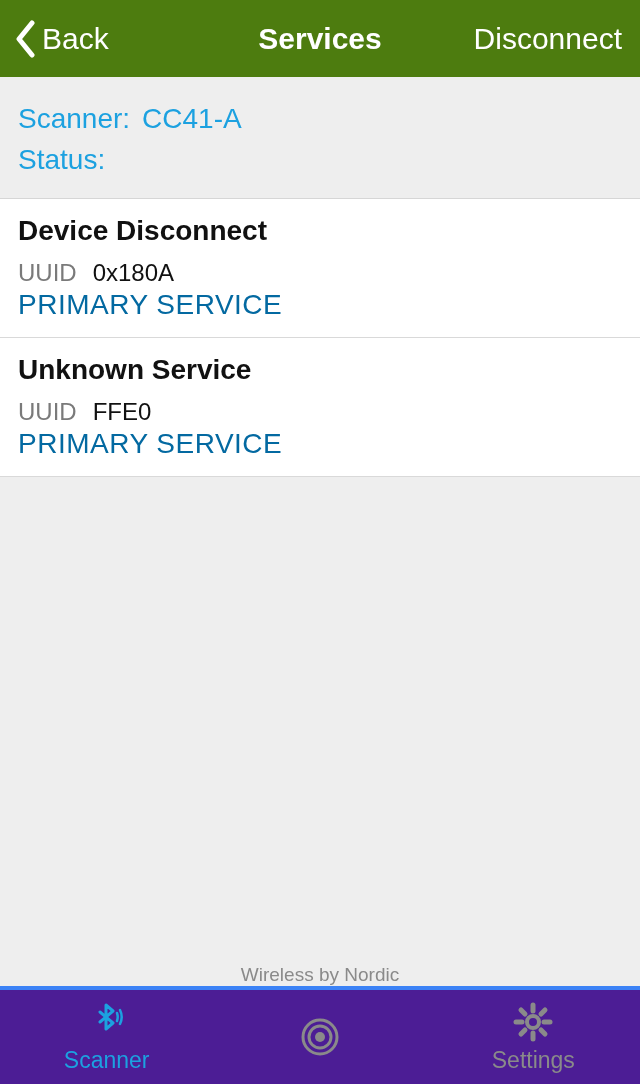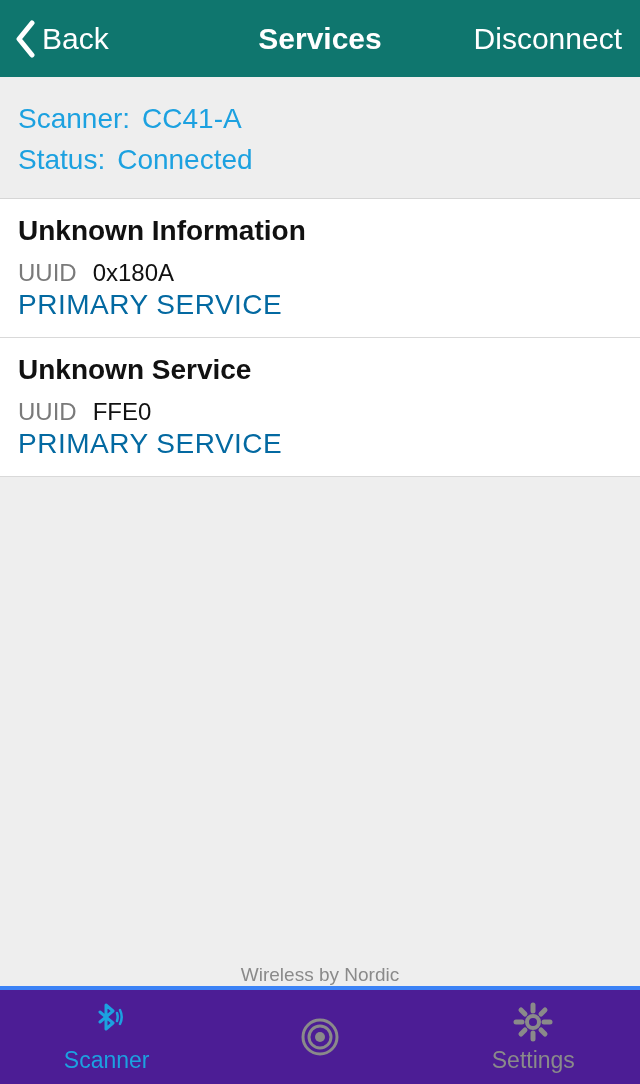--- a/index.html
+++ b/index.html
@@ -1,17 +1,17 @@
 <!DOCTYPE html>
 <html><head>
   <meta charset="utf-8">
   <style>
     * { margin:0; padding:0; box-sizing:border-box; }
     html,body { width:640px; height:1084px; font-family:-apple-system,Helvetica,Arial,sans-serif; background:#eeeeee; overflow:hidden; }
-    .navbar { height:77px; background:#0f766e; display:flex; align-items:center; color:#fff; font-size:30px; font-weight:400; position:relative; }
+    .navbar { height:77px; background:#4d7c0f; display:flex; align-items:center; color:#fff; font-size:30px; font-weight:400; position:relative; }
     .back-btn { display:flex; align-items:center; gap:6px; padding-left:14px; cursor:pointer; }
     .back-btn svg { width:22px; height:38px; }
     .nav-title { position:absolute; left:50%; transform:translateX(-50%); font-weight:600; }
     .disconnect { margin-left:auto; padding-right:18px; cursor:pointer; }
     .info-block { background:#eeeeee; padding:22px 18px 18px 18px; border-bottom:1px solid #d6d6d6; }
     .info-row { display:flex; gap:12px; font-size:28px; color:#1ca1e0; line-height:1.45; }
     .info-label { font-weight:400; }
     .info-value { font-weight:400; }
     .list { background:#fff; }
     .service { padding:16px 18px 16px 18px; border-bottom:1px solid #d9d9d9; cursor:pointer; }
@@ -39,27 +39,26 @@
   <div class="disconnect">Disconnect</div>
 </div>
 
 <div class="info-block">
   <div class="info-row">
     <span class="info-label">Scanner:</span>
     <span class="info-value">CC41-A</span>
   </div>
   <div class="info-row">
     <span class="info-label">Status:</span>
-    <span class="info-value">Connected</span>
   </div>
 </div>
 
 <div class="list">
   <div class="service">
-    <div class="service-title">Unknown Information</div>
+    <div class="service-title">Device Disconnect</div>
     <div class="uuid-row"><span class="uuid-label">UUID</span><span>0x180A</span></div>
     <div class="service-type">PRIMARY SERVICE</div>
   </div>
   <div class="service">
     <div class="service-title">Unknown Service</div>
     <div class="uuid-row"><span class="uuid-label">UUID</span><span>FFE0</span></div>
     <div class="service-type">PRIMARY SERVICE</div>
   </div>
 </div>
 

